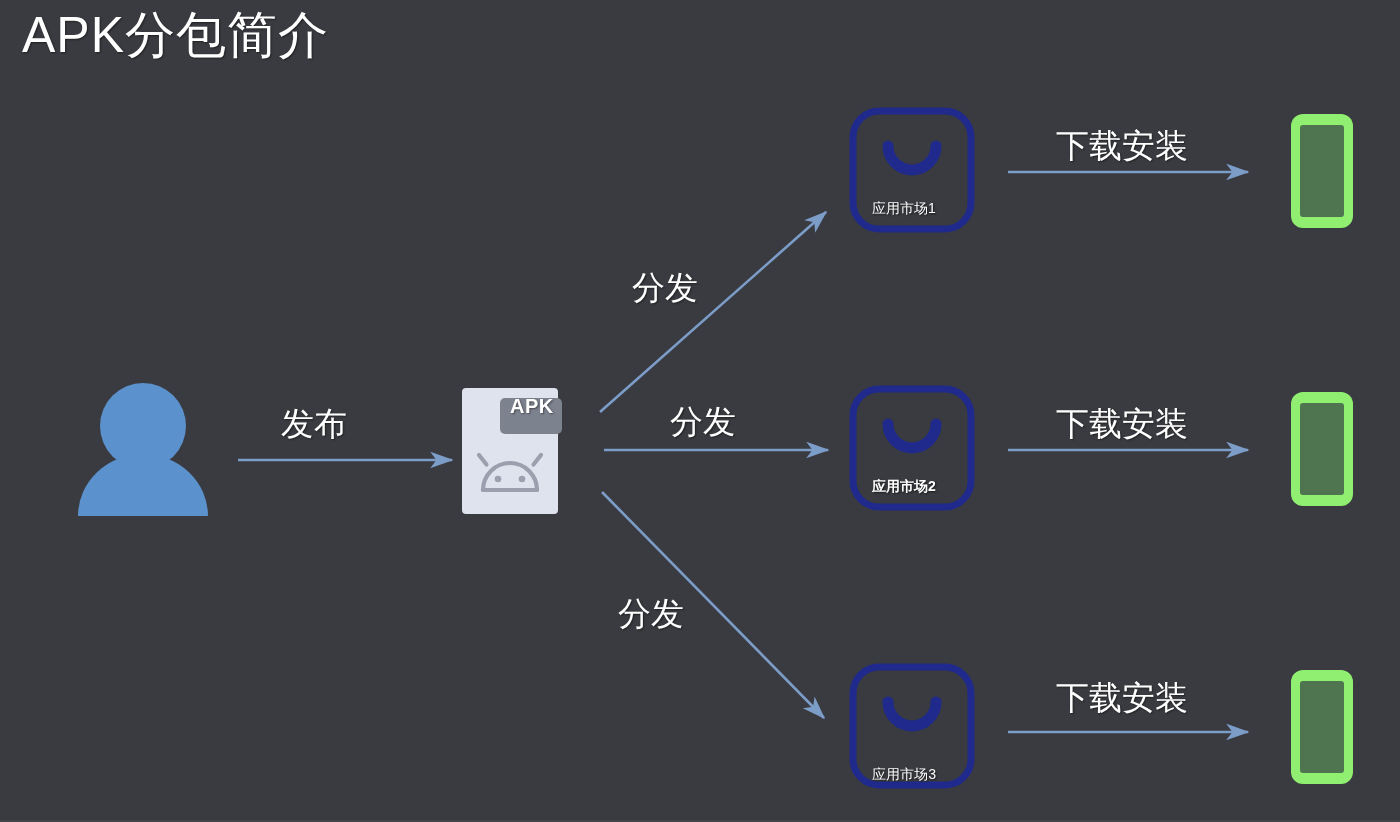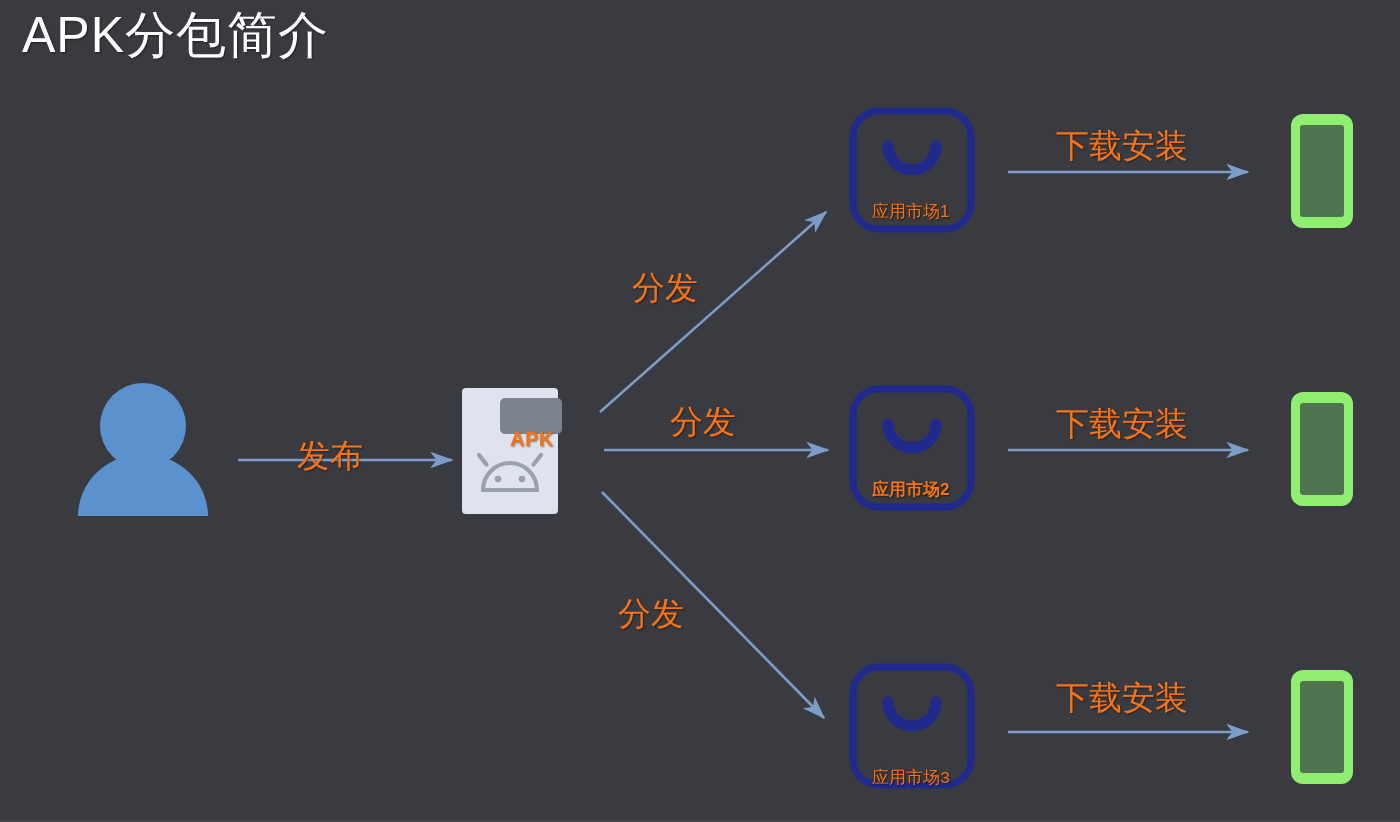--- a/index.html
+++ b/index.html
@@ -45,29 +45,29 @@
     position: absolute;
     left: 0;
     top: 0;
     width: 1400px;
     height: 822px;
   }
 
   
   .lbl {
     position: absolute;
-    color: #f97316;
+    color: #ffffff;
     white-space: nowrap;
     text-shadow: 1px 1px 2px rgba(0,0,0,0.45);
   }
   .lbl-arrow {
     font-size: 33px;
   }
   .lbl-store {
-    font-size: 17px;
+    font-size: 14px;
     text-shadow: 1px 1px 2px rgba(0,0,0,0.6);
   }
 </style>
 </head>
 <body>
 
 <div class="slide">
 
   <div class="title">APK分包简介</div>
 
@@ -127,23 +127,23 @@
     <g>
       <rect x="1291" y="392" width="62" height="114" rx="12" fill="#90ee70"></rect>
       <rect x="1300" y="403" width="44" height="92" rx="3" fill="#4e7450"></rect>
     </g>
     <g>
       <rect x="1291" y="670" width="62" height="114" rx="12" fill="#90ee70"></rect>
       <rect x="1300" y="681" width="44" height="92" rx="3" fill="#4e7450"></rect>
     </g>
   </svg>
 
-  <div class="lbl" style="left:510px; top:428px; font-size:20px; font-weight:bold; letter-spacing:0.5px;">APK</div>
+  <div class="lbl" style="left:510px; top:395px; font-size:20px; font-weight:bold; letter-spacing:0.5px;">APK</div>
 
-  <div class="lbl lbl-arrow" style="left:297px; top:402px;margin-top:32px;">发布</div>
+  <div class="lbl lbl-arrow" style="left:281px; top:402px;">发布</div>
 
   <div class="lbl lbl-arrow" style="left:632px; top:266px;">分发</div>
 
   <div class="lbl lbl-arrow" style="left:670px; top:400px;">分发</div>
 
   <div class="lbl lbl-arrow" style="left:618px; top:592px;">分发</div>
 
   <div class="lbl lbl-arrow" style="left:1056px; top:124px;">下载安装</div>
 
   <div class="lbl lbl-arrow" style="left:1056px; top:402px;">下载安装</div>

